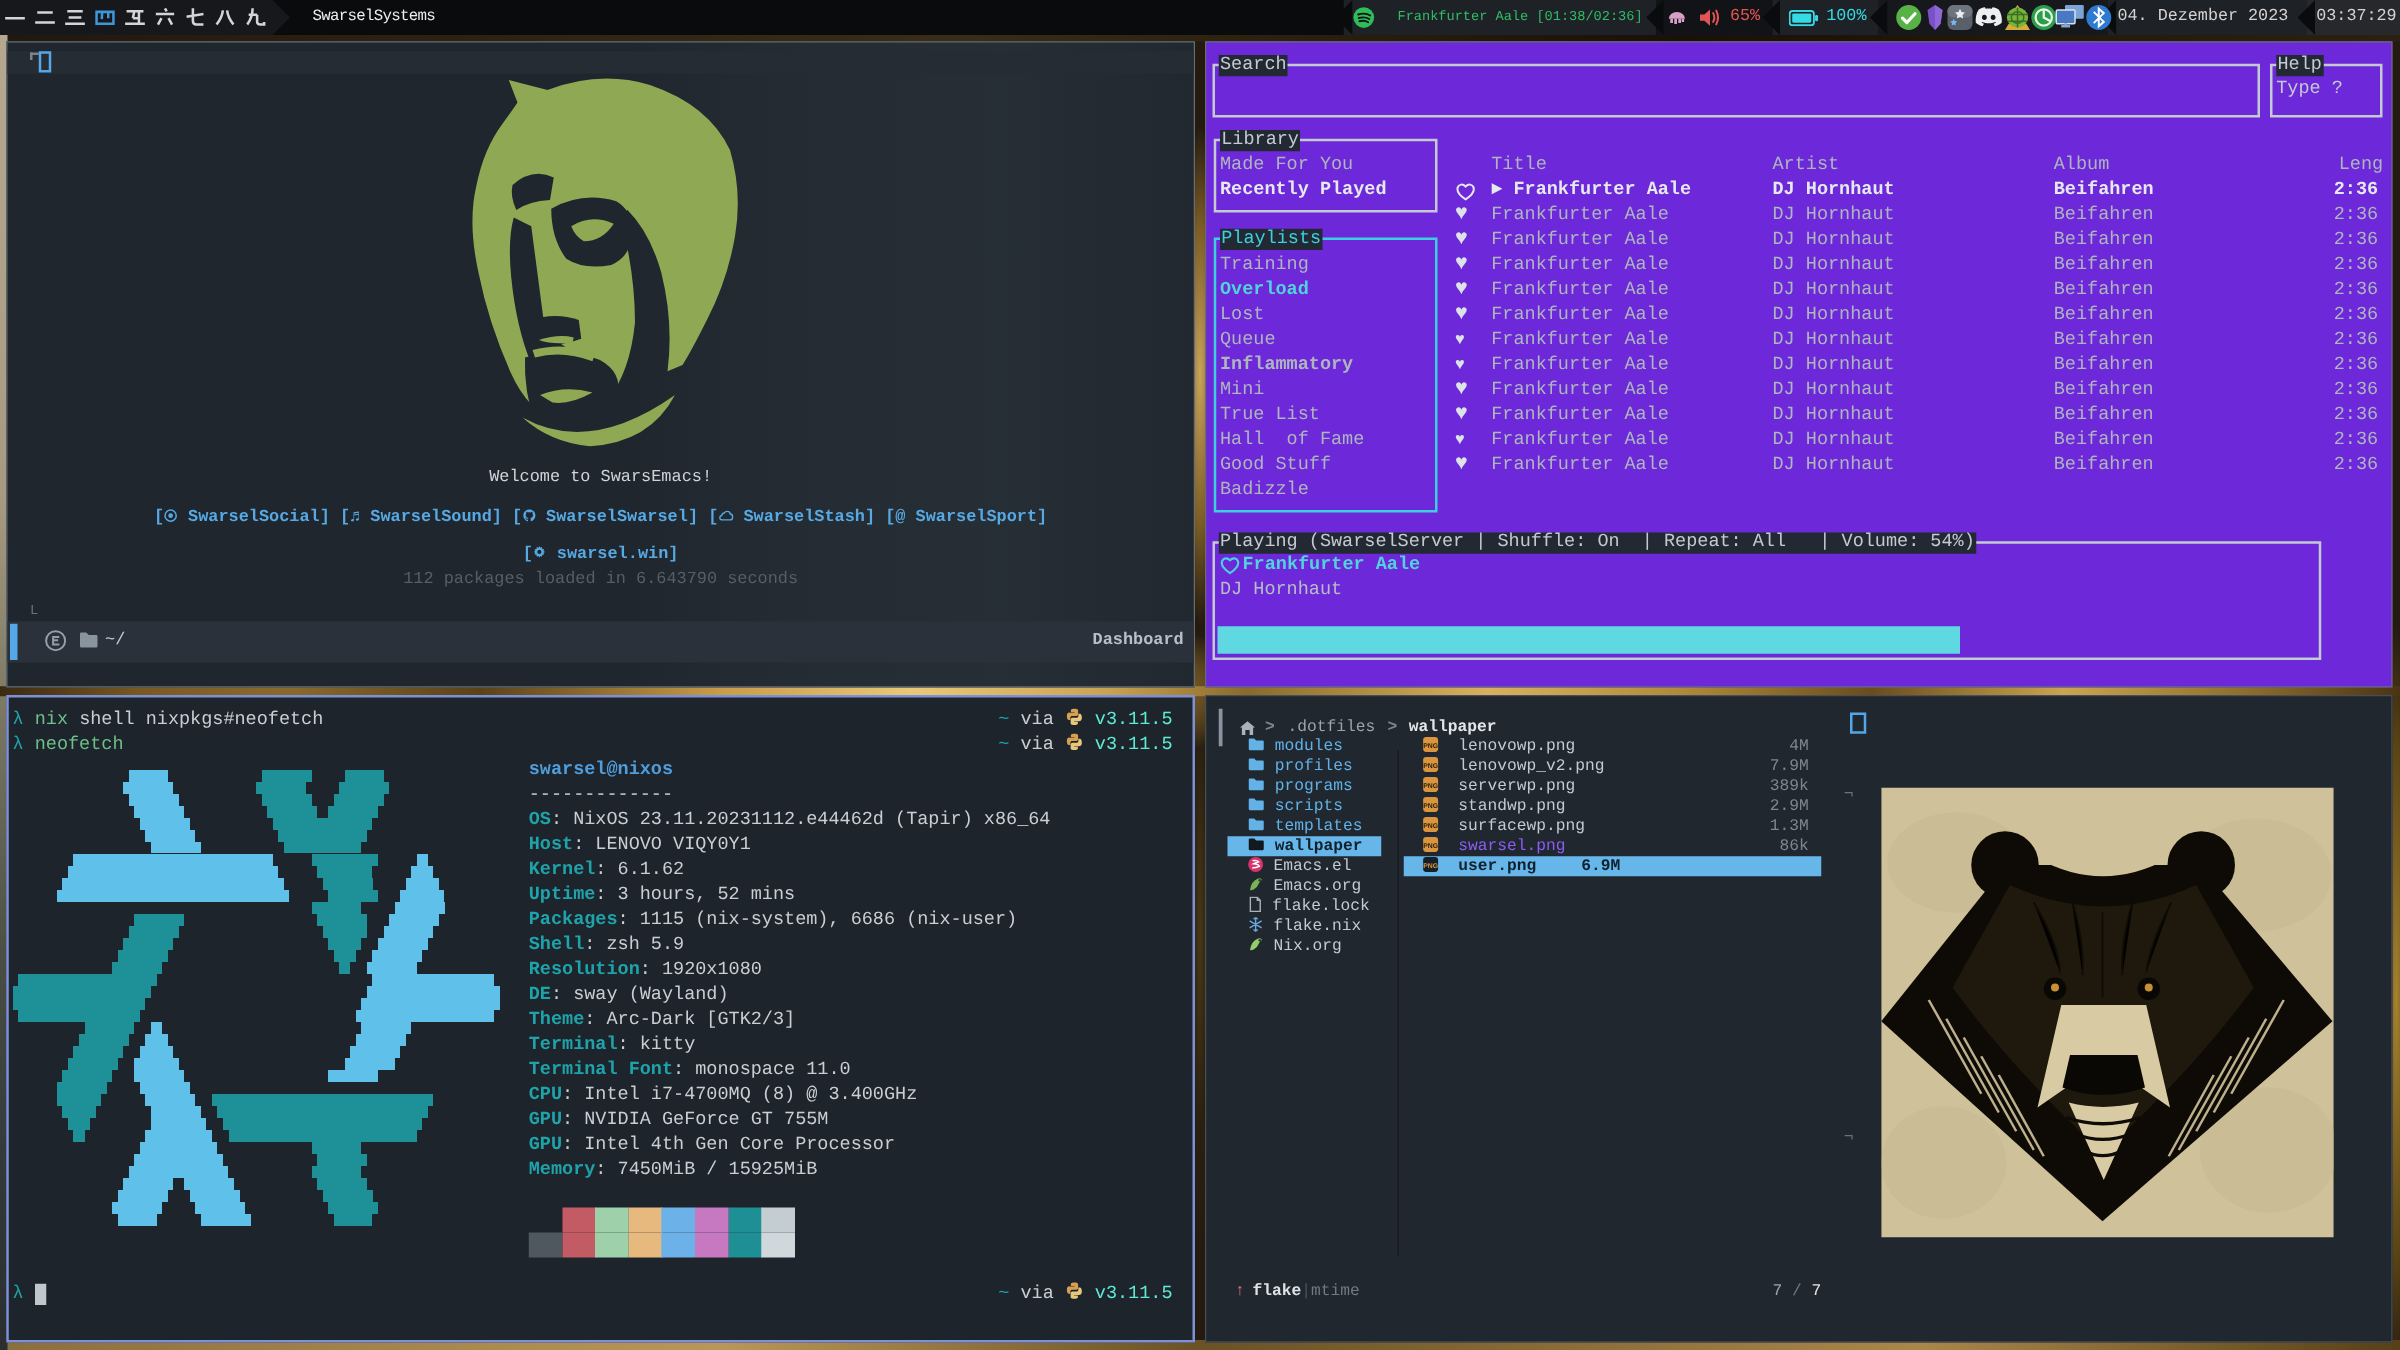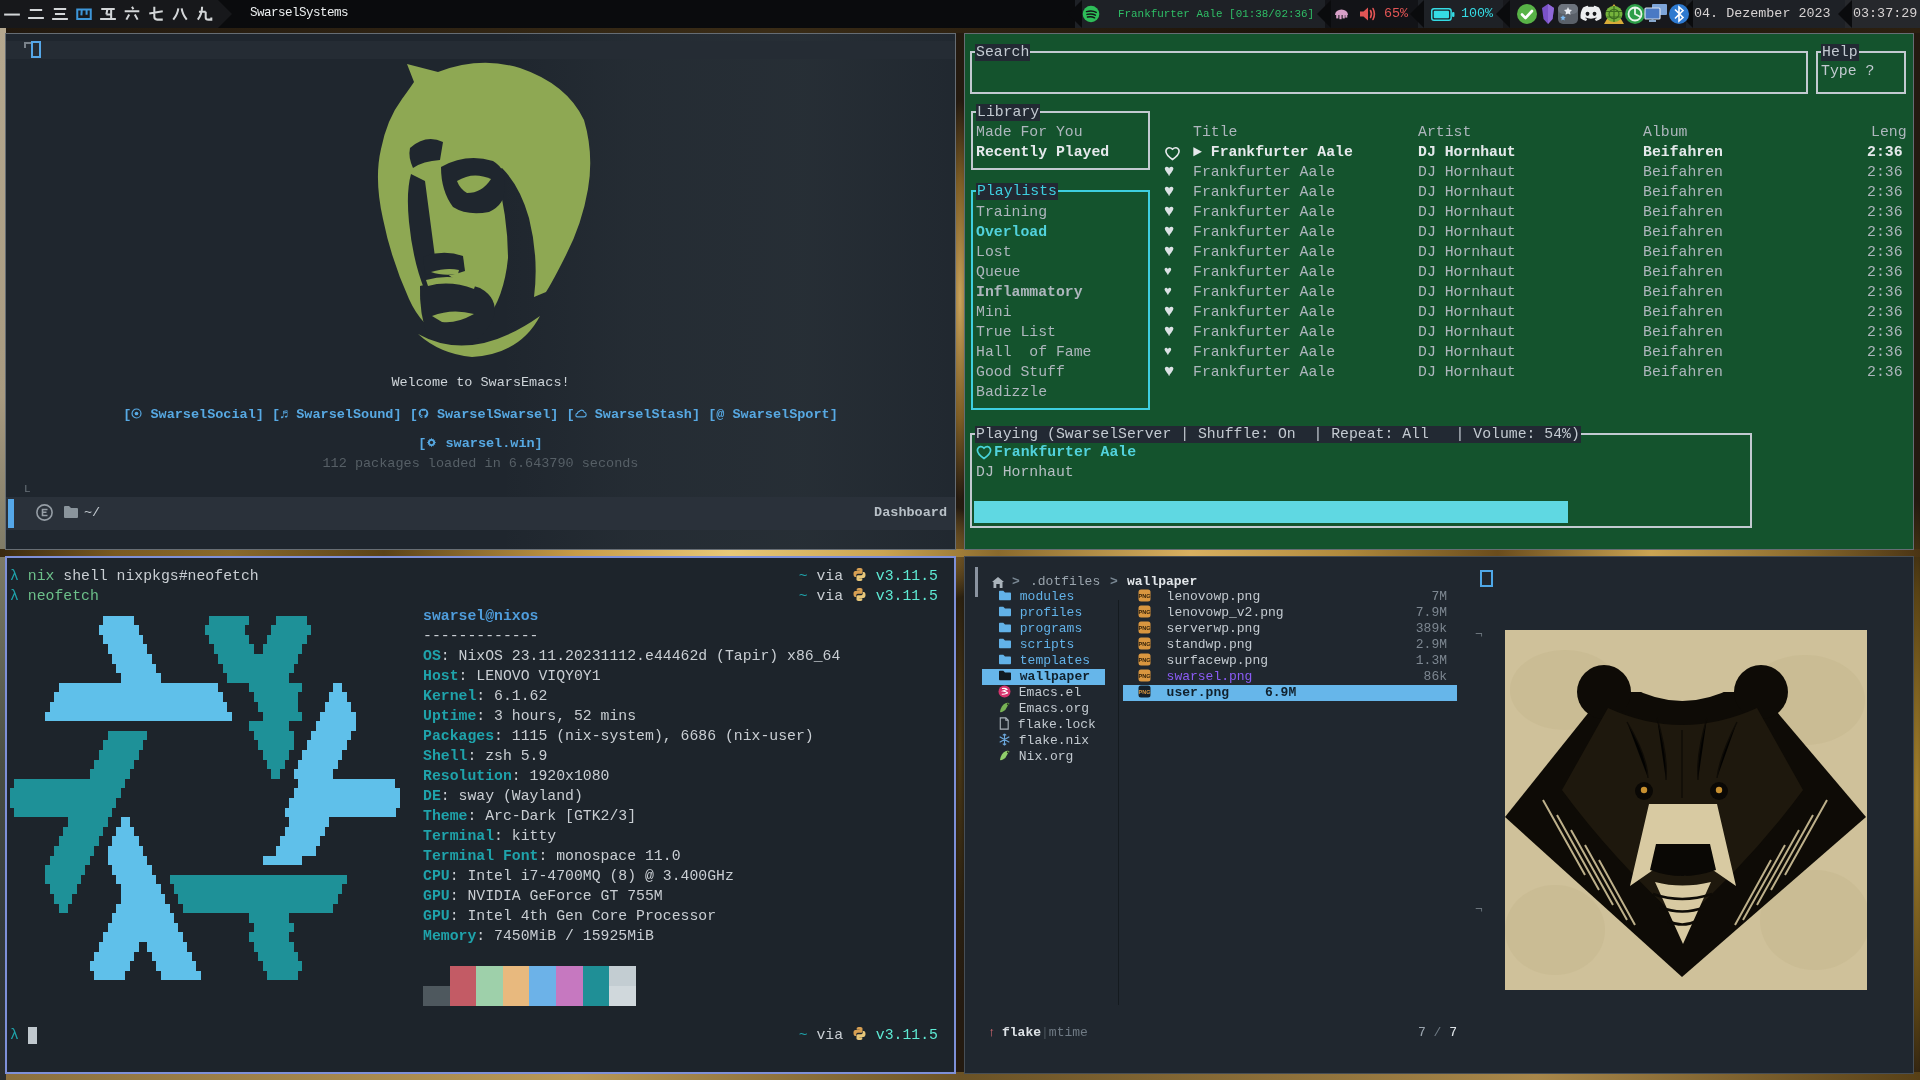--- a/index.html
+++ b/index.html
@@ -26,21 +26,21 @@
 #bar{position:absolute;left:0;top:0;width:1920px;height:28px;background:#0a0b0d;font-size:13.4px;color:#d5d8da;}
 #wsseg{position:absolute;left:0;top:0;width:232px;height:28px;background:#17181b;
 clip-path:polygon(0 0,218px 0,232px 14px,218px 28px,0 28px);}
 .ws{position:absolute;top:5px;width:18px;height:18px;}
 #barTitle{position:absolute;left:250px;top:6px;color:#eceff0;font-size:12.6px;letter-spacing:-0.55px;}
 .seg{position:absolute;top:0;height:28px;}
 .barTxt{position:absolute;top:6px;font-size:13.4px;}
 
 #wEmacs,#wMusic,#wTerm,#wYazi{position:absolute;}
 #wEmacs{left:5px;top:33px;width:951px;height:517px;border:1px solid #666d74;background:#1f262e;}
-#wMusic{left:964px;top:33px;width:950px;height:517px;border:1px solid #666d74;background:#14532d;}
+#wMusic{left:964px;top:33px;width:950px;height:517px;border:1px solid #666d74;background:#6d28d9;}
 #wTerm{left:5px;top:556px;width:951px;height:518px;border:2px solid #7e90d8;background:#1d242b;}
 #wYazi{left:964px;top:556px;width:950px;height:518px;border:1px solid #474e55;background:#20272f;}
 
 .tbox{position:absolute;border:2px solid #c3cad1;}
 .tlab{position:absolute;top:-9px;left:3px;background:#222933;color:#c3cad1;font-size:14.8px;line-height:17px;padding:0 1px;white-space:pre;}
 .trow{position:absolute;white-space:pre;font-size:14.8px;line-height:20px;color:#aeb6bd;}
 .b{font-weight:bold;}
 .cy{color:#52d2dc;}
 .wh{color:#e6e9ec;}
 
@@ -313,21 +313,21 @@
 <div class="trow" style="left:199px;top:308px;color:#dde2e6;font-size:13px;">♥</div>
 <div class="trow" style="left:228px;top:308px;">Frankfurter Aale</div>
 <div class="trow" style="left:453px;top:308px;">DJ Hornhaut</div>
 <div class="trow" style="left:678px;top:308px;">Beifahren</div>
 <div class="trow" style="left:902px;top:308px;">2:36</div>
 <div class="trow" style="left:199px;top:328px;color:#dde2e6;font-size:17px;">♥</div>
 <div class="trow" style="left:228px;top:328px;">Frankfurter Aale</div>
 <div class="trow" style="left:453px;top:328px;">DJ Hornhaut</div>
 <div class="trow" style="left:678px;top:328px;">Beifahren</div>
 <div class="trow" style="left:902px;top:328px;">2:36</div>
-<div class="tbox" style="left:5px;top:399px;width:782px;height:95px;">
+<div class="tbox" style="left:5px;top:399px;width:887px;height:95px;">
       <span class="tlab">Playing (SwarselServer | Shuffle: On  | Repeat: All   | Volume: 54%)</span>
     </div>
 <svg class="abs" style="left:11px;top:411px" width="16" height="15" viewBox="0 0 16 15">
       <path d="M8 13.5 C-4 5.5 3.5 -1.5 8 3.2 C12.5 -1.5 20 5.5 8 13.5 Z" fill="none" stroke="#49d3da" stroke-width="1.7"></path>
     </svg>
 <div class="trow cy b" style="left:29px;top:408px;">Frankfurter Aale</div>
 <div class="trow" style="left:11px;top:428px;color:#b7bec4;">DJ Hornhaut</div>
 <div class="abs" style="left:9px;top:467px;width:594px;height:22px;background:#5fd8e2;"></div>
 </div>
 <div id="wTerm">
@@ -429,21 +429,21 @@
         <path d="M6.5 1 V12 M1.7 3.7 L11.3 9.3 M1.7 9.3 L11.3 3.7 M6.5 1 l-1.7 1.4 M6.5 1 l1.7 1.4 M6.5 12 l-1.7 -1.4 M6.5 12 l1.7 -1.4" stroke="#6ca8dc" stroke-width="1.1" fill="none"></path>
       </svg>&nbsp;flake.nix</div>
 <div class="yrow" style="left:33px;top:192px;color:#c3cad0;"><svg style="vertical-align:-2px" width="13" height="13" viewBox="0 0 13 13">
         <path d="M2 11 Q3 4 8 2 Q11 1 11.5 3 Q10 3.5 9 6 Q8 9 5 10.5 Q3 11.5 2 11 Z" fill="#8fce6a"></path>
         <circle cx="9.8" cy="3.2" r="1" fill="#2c3e1e"></circle>
       </svg>&nbsp;Nix.org</div>
 <div class="yrow" style="left:173px;top:32px;color:#c3cad0;"><svg style="vertical-align:-2px" width="13" height="13" viewBox="0 0 13 13">
         <rect x="0.5" y="0.5" width="12" height="12" rx="2.5" fill="#d9963f"></rect>
         <text x="6.5" y="9" font-size="5.5" font-family="Liberation Sans" font-weight="bold" fill="#2c1d08" text-anchor="middle">PNG</text>
       </svg>&nbsp;&nbsp;lenovowp.png</div>
-<div class="yrow" style="left:300px;top:32px;width:182px;text-align:right;color:#7d8791;">7M</div>
+<div class="yrow" style="left:300px;top:32px;width:182px;text-align:right;color:#7d8791;">4M</div>
 <div class="yrow" style="left:173px;top:48px;color:#c3cad0;"><svg style="vertical-align:-2px" width="13" height="13" viewBox="0 0 13 13">
         <rect x="0.5" y="0.5" width="12" height="12" rx="2.5" fill="#d9963f"></rect>
         <text x="6.5" y="9" font-size="5.5" font-family="Liberation Sans" font-weight="bold" fill="#2c1d08" text-anchor="middle">PNG</text>
       </svg>&nbsp;&nbsp;lenovowp_v2.png</div>
 <div class="yrow" style="left:300px;top:48px;width:182px;text-align:right;color:#7d8791;">7.9M</div>
 <div class="yrow" style="left:173px;top:64px;color:#c3cad0;"><svg style="vertical-align:-2px" width="13" height="13" viewBox="0 0 13 13">
         <rect x="0.5" y="0.5" width="12" height="12" rx="2.5" fill="#d9963f"></rect>
         <text x="6.5" y="9" font-size="5.5" font-family="Liberation Sans" font-weight="bold" fill="#2c1d08" text-anchor="middle">PNG</text>
       </svg>&nbsp;&nbsp;serverwp.png</div>
 <div class="yrow" style="left:300px;top:64px;width:182px;text-align:right;color:#7d8791;">389k</div>

